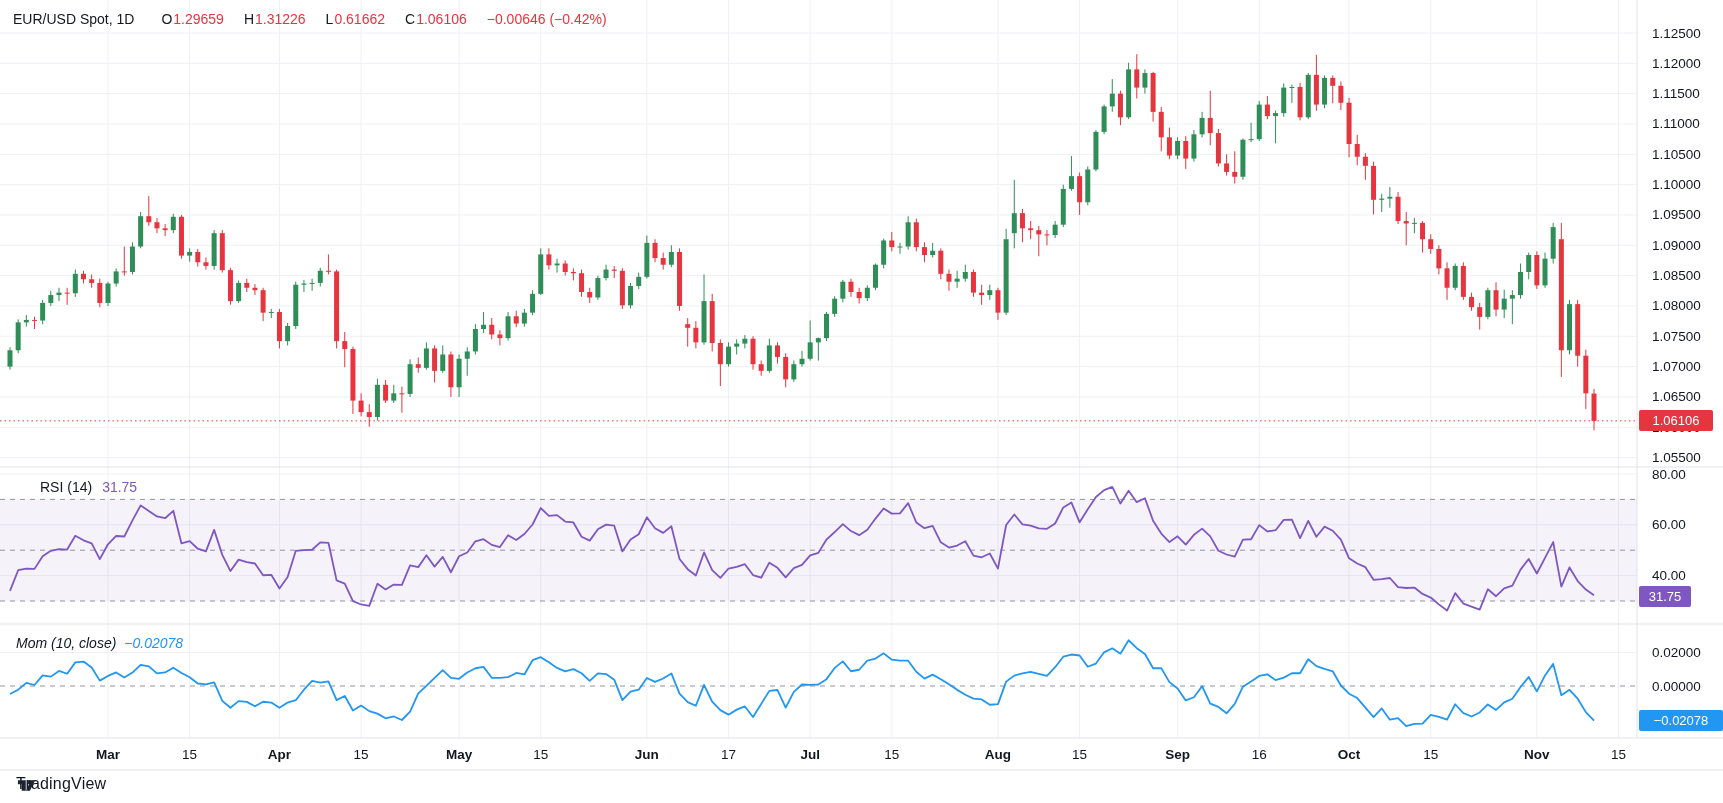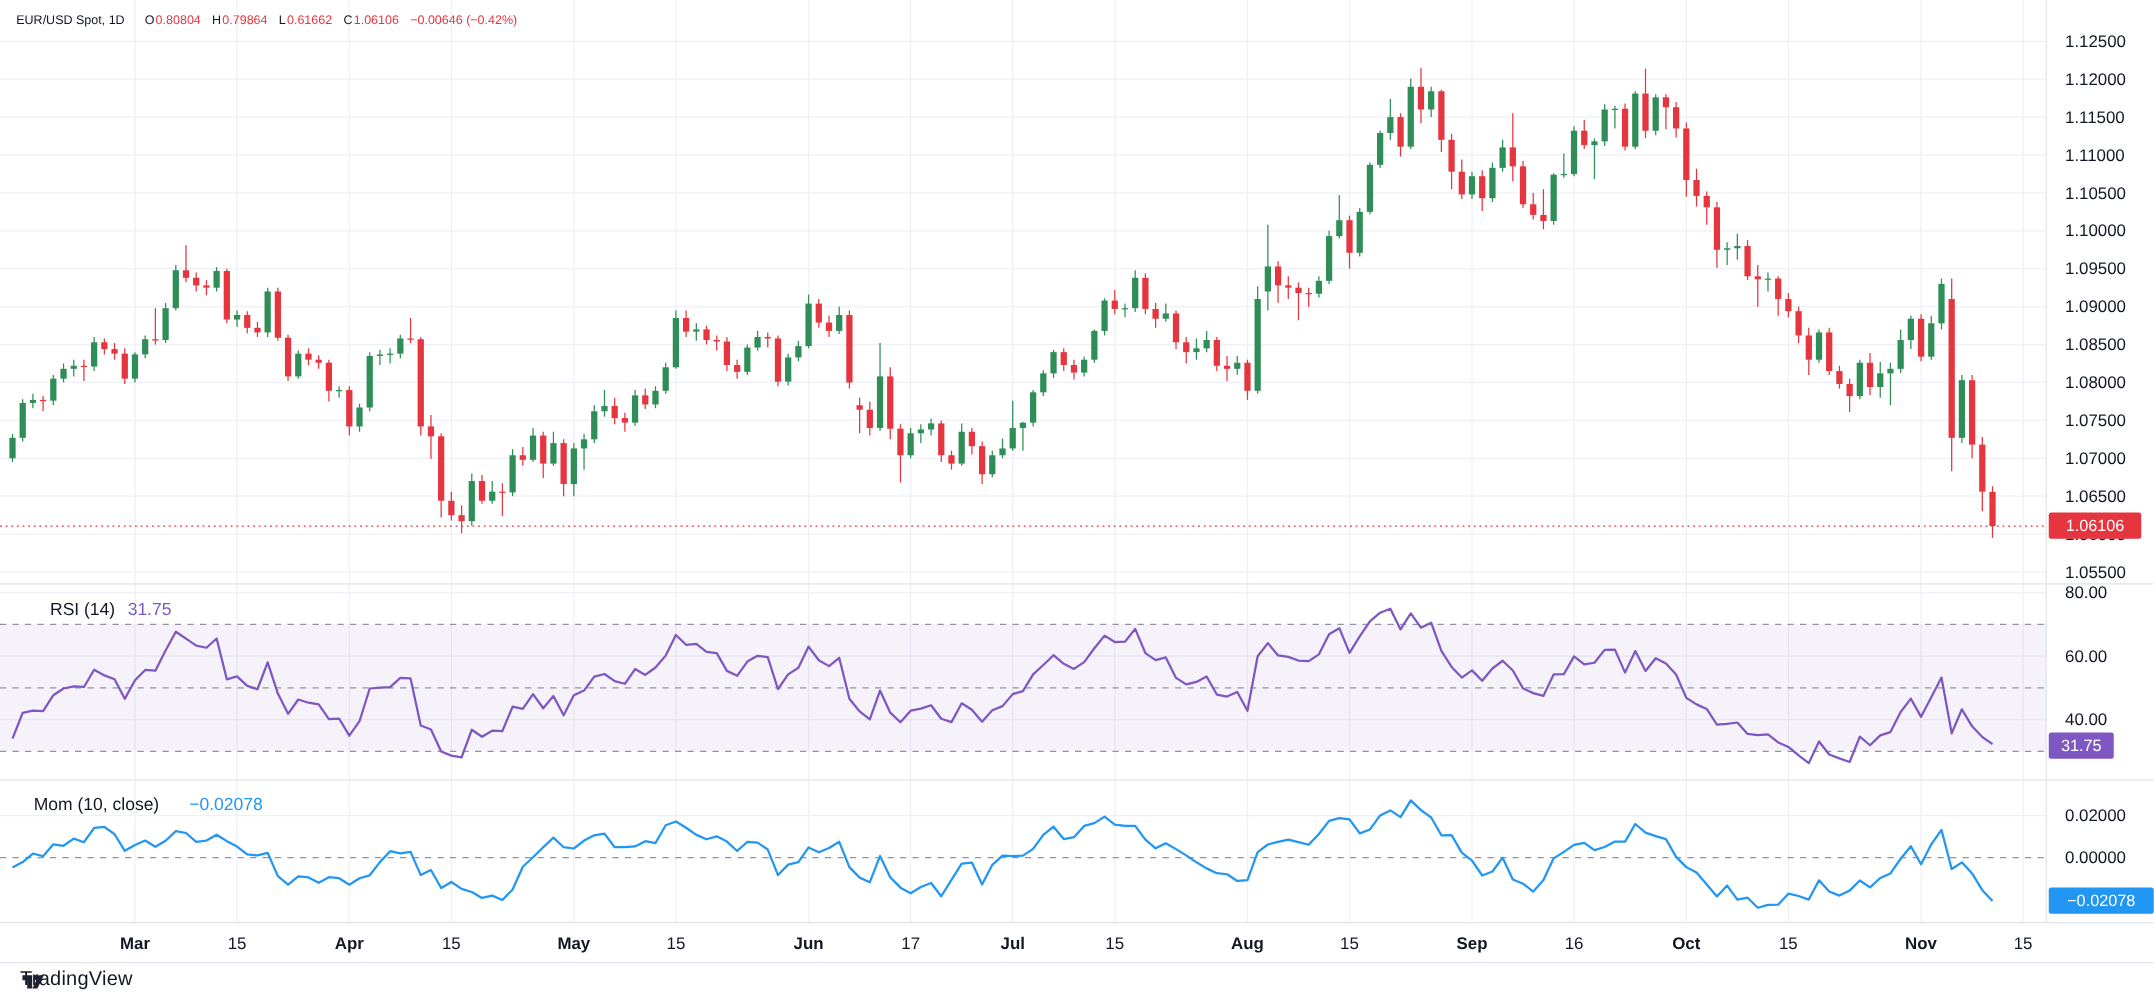--- a/index.html
+++ b/index.html
@@ -1,30 +1,30 @@
 <!DOCTYPE html>
 <html><head>
 <meta charset="utf-8">
 <style>
   html,body{margin:0;padding:0;background:#fff;}
   body{width:1723px;height:803px;overflow:hidden;position:relative;
        font-family:"Liberation Sans",sans-serif;-webkit-font-smoothing:antialiased;}
   .root{position:absolute;inset:0;background:#fff;}
   svg{position:absolute;left:0;top:0;}
-  .legend{position:absolute;display:flex;align-items:center;gap:9px;font-size:10px;color:#131722;white-space:nowrap;}
+  .legend{position:absolute;display:flex;align-items:center;gap:20px;font-size:14px;color:#131722;white-space:nowrap;}
   .legend .kv{display:flex;gap:1px;}
   .legend i{font-style:normal;color:#131722;}
   .legend b{font-weight:400;}
   .red{color:#e5353f;}
   .purple{color:#7e57c2;}
   .blue{color:#2196f3;}
   .main-legend{left:13px;top:11px;}
   .main-legend .sym{margin-right:7px;}
   .rsi-legend{left:13px;top:479px;font-size:14px;gap:10px;margin-left:27px;}
-  .mom-legend{left:27px;top:635px;font-size:14px;gap:24px;}
+  .mom-legend{left:16px;top:635px;font-size:14px;gap:8px;font-style:italic;}
   .badge{position:absolute;left:1639px;height:21px;display:flex;align-items:center;justify-content:center;
          color:#fff;font-size:13px;border-radius:2px;z-index:5;}
   .badge.price{width:74px;background:#e5353f;}
   .badge.rsi{width:52px;background:#7e57c2;}
   .badge.mom{width:84px;background:#2196f3;}
   .axis-overlay{position:absolute;background:transparent;}
   .logo{position:absolute;left:16px;top:775px;display:flex;align-items:center;gap:7px;color:#131722;}
   .logo .txt{font-size:16px;font-weight:500;letter-spacing:.2px;}
 </style>
 </head>
@@ -534,25 +534,25 @@
       </g>
     </svg>
 
   <div class="axis-overlay" style="left:1637px;top:0;width:86px;height:738px;"></div>
   <div class="axis-overlay" style="left:0;top:738px;width:1723px;height:32px;"></div>
 
   <div class="legend main-legend">
     <span class="sym">EUR/USD Spot, 1D</span>
     <span class="kv">
         <i>O</i>
-        <b class="red">0.80804</b>
+        <b class="red">1.29659</b>
       </span>
     <span class="kv">
         <i>H</i>
-        <b class="red">0.79864</b>
+        <b class="red">1.31226</b>
       </span>
     <span class="kv">
         <i>L</i>
         <b class="red">0.61662</b>
       </span>
     <span class="kv">
         <i>C</i>
         <b class="red">1.06106</b>
       </span>
     <span class="red">−0.00646 (−0.42%)</span>

